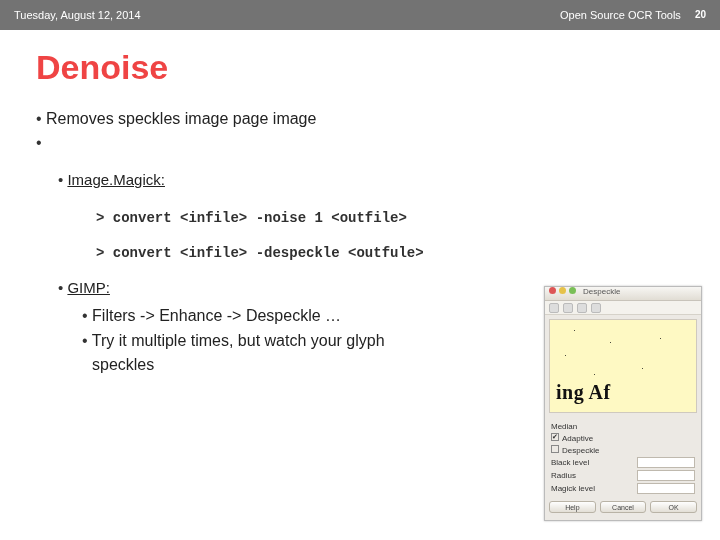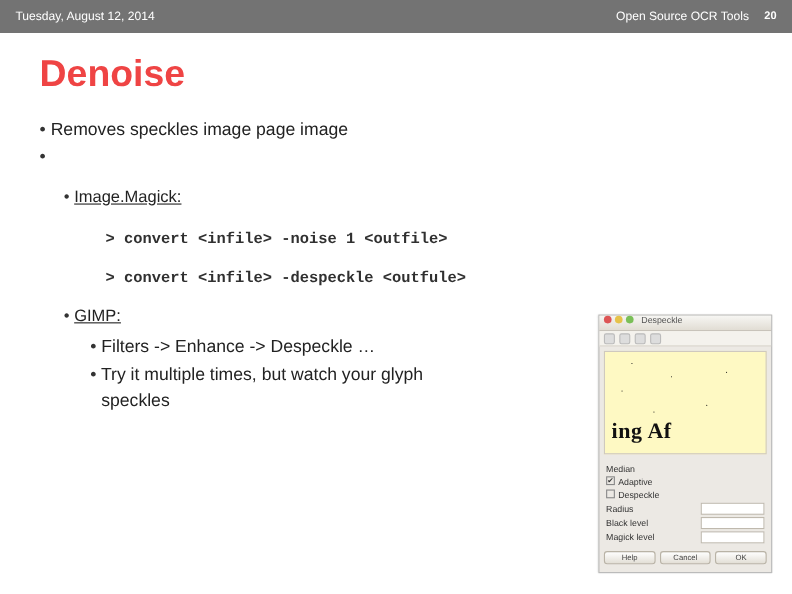--- a/index.html
+++ b/index.html
@@ -199,25 +199,25 @@
     <div class="field-row">
       <span class="field-label">Median</span>
     </div>
     <div class="field-row">
       <span class="field-label"><span class="chk on"></span><span>Adaptive</span></span>
     </div>
     <div class="field-row">
       <span class="field-label"><span class="chk"></span><span>Despeckle</span></span>
     </div>
     <div class="field-row">
+      <span class="field-label">Black level</span>
+      <span class="field-box"></span>
+    </div>
+    <div class="field-row">
       <span class="field-label">Radius</span>
-      <span class="field-box"></span>
-    </div>
-    <div class="field-row">
-      <span class="field-label">Black level</span>
       <span class="field-box"></span>
     </div>
     <div class="field-row">
       <span class="field-label">Magick level</span>
       <span class="field-box"></span>
     </div>
   </div>
   <div class="dlg-buttons">
     <div class="btn">Help</div>
     <div class="btn">Cancel</div>

